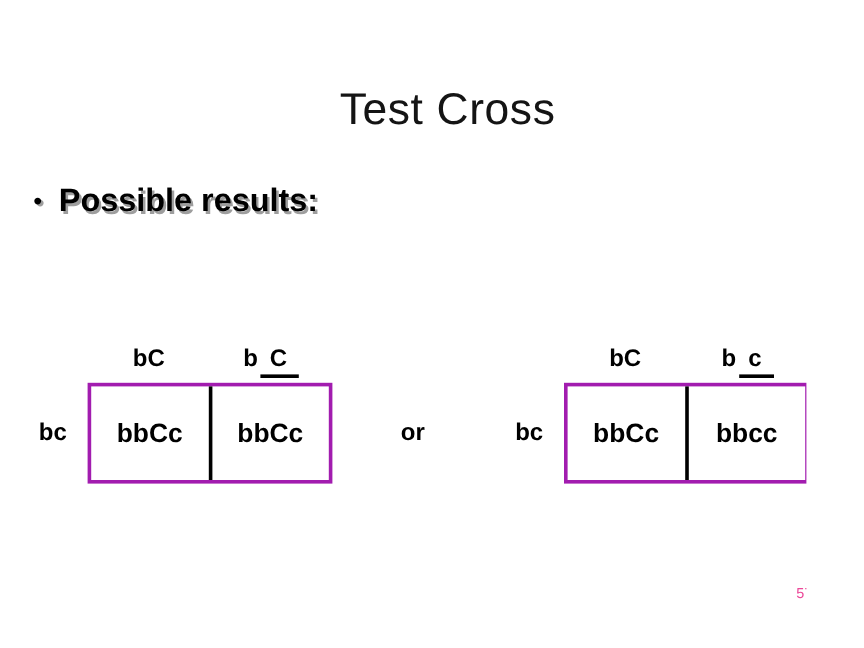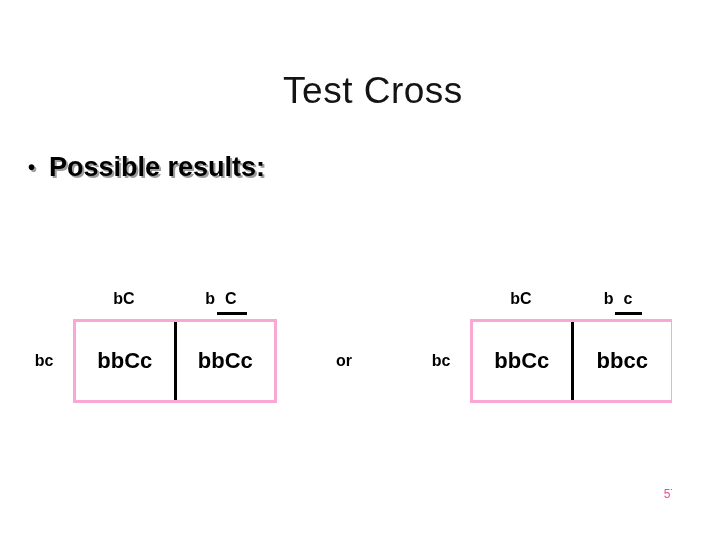--- a/index.html
+++ b/index.html
@@ -41,35 +41,35 @@
   .bullet-marker {
     font-size: 20px;
     margin-right: 14px;
     transform: translateY(-2px);
     text-shadow: 2px 2px 0 #9e9e9e;
   }
   
   .geno {
     position: absolute;
     font-weight: 700;
-    font-size: 16px;
+    font-size: 20px;
     line-height: 26px;
     text-align: center;
     white-space: nowrap;
   }
   .hdr-underline {
     display: inline-block;
     border-bottom: 3px solid #000;
     padding: 0 10px 0 8px;
     margin-left: 2px;
   }
   .pbox {
     position: absolute;
     display: flex;
-    border: 3px solid #f9a8d4;
+    border: 3px solid #a21caf;
     background: #ffffff;
     box-sizing: border-box;
   }
   .pcell {
     flex: 1 1 0;
     display: flex;
     align-items: center;
     justify-content: center;
     font-weight: 700;
     font-size: 22px;

